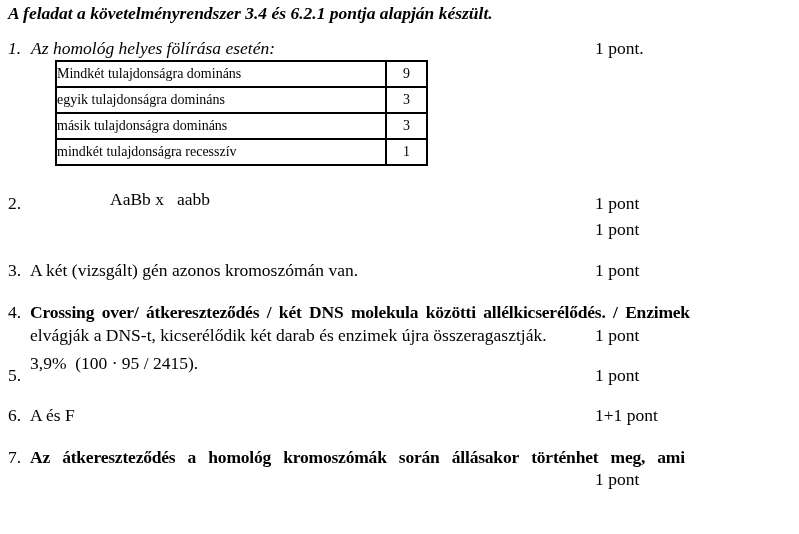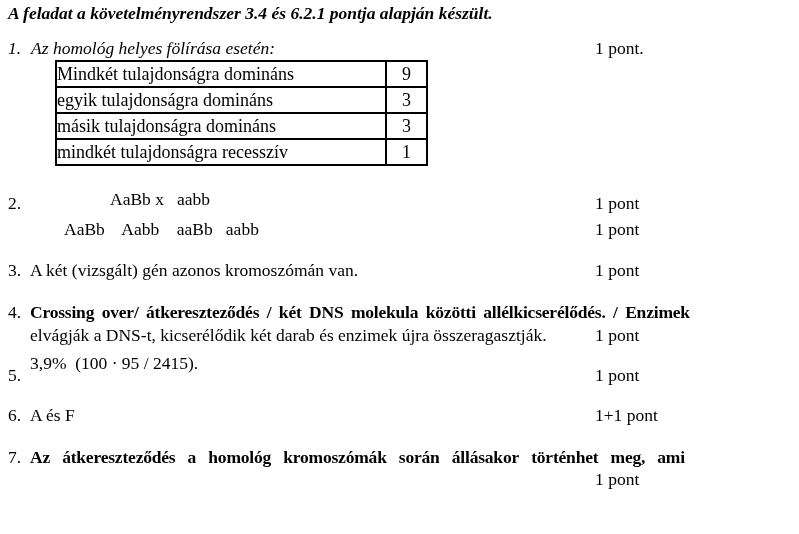--- a/index.html
+++ b/index.html
@@ -36,21 +36,21 @@
     justify-content: space-between;
     white-space: nowrap;
     letter-spacing: -0.2px;
     font-weight: bold;
   }
   table.ratio-table {
     position: absolute;
     left: 55px;
     top: 60px;
     border-collapse: collapse;
-    font-size: 18px;
+    font-size: 14px;
   }
   table.ratio-table td {
     border: 2px solid #000000;
     height: 24px;
     padding: 0;
   }
   td.cell-label {
     width: 328px;
     padding-left: 5px;
   }
@@ -95,21 +95,20 @@
     <tr>
       <td class="cell-label">mindkét tulajdonságra recesszív</td>
       <td class="cell-value">1</td>
     </tr>
   </tbody>
     </table>
 
   <div class="row num" style="top:193px">2.</div>
   <div class="row" style="left:110px; top:189px">AaBb x   aabb</div>
   <div class="row points" style="top:193px">1 pont</div>
-  <div class="row" style="left:64px; top:219px">AaBb    Aabb    aaBb   aabb</div>
   <div class="row points" style="top:219px">1 pont</div>
 
   <div class="row num" style="top:260px">3.</div>
   <div class="row" style="left:30px; top:260px">A két (vizsgált) gén azonos kromoszómán van.</div>
   <div class="row points" style="top:260px">1 pont</div>
 
   <div class="row num" style="top:302px">4.</div>
   <div class="row jline" style="left:30px; top:302px; width:660px">
       <span>Crossing</span>
       <span>over/</span>

